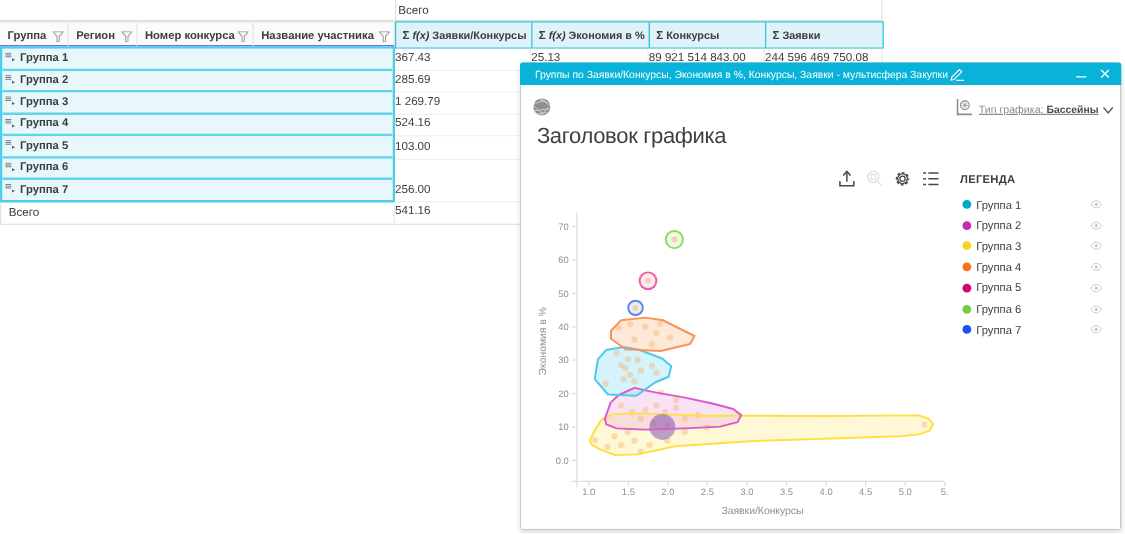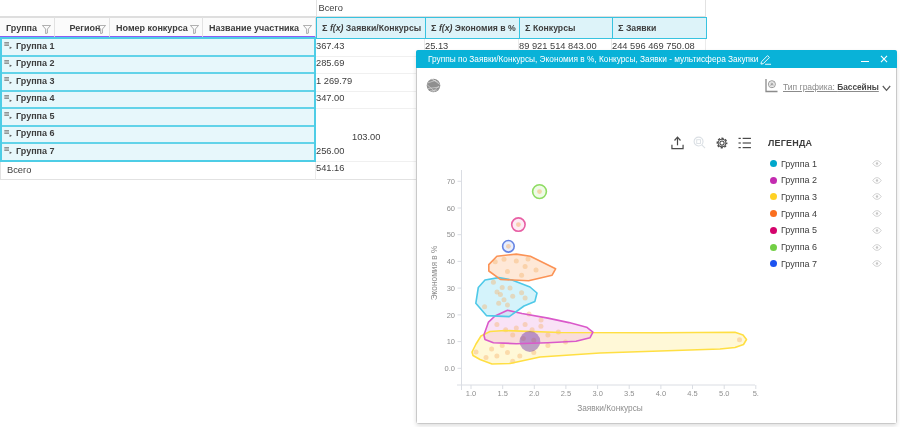--- a/index.html
+++ b/index.html
@@ -10,21 +10,21 @@
 .val{padding:1.5px 7.5px 0 0;border-right:1px solid #ebebeb;border-bottom:1px solid #f0f0f0;background:#fff;}
 .grow{background:#e7f7fb;font-weight:bold;}
 svg{display:block;}
 </style></head><body>
 <div id="root">
 <div class="c" style="left:0;top:0;width:316px;height:17px;border-bottom:1px solid #dedede;"></div>
 <div class="c" style="left:316px;top:0;width:390px;height:17px;border-bottom:1px solid #dedede;border-left:1px solid #e2e2e2;border-right:1px solid #e2e2e2;padding:2.8px 0 0 1.5px;">Всего</div>
 <div class="c hdr" style="left:0px;top:17px;width:55px;height:22px;">Группа<svg width="9" height="9" viewBox="0 0 10 10" style="position:absolute;right:3px;top:7px">
         <path d="M0.5 0.5 L9.5 0.5 L6 4.5 L6 9 L4 9.5 L4 4.5 Z" fill="none" stroke="#9a9a9a" stroke-width="0.9"></path>
       </svg></div>
-<div class="c hdr" style="left:55px;top:17px;width:55px;height:22px;text-align:center;">Регион<svg width="9" height="9" viewBox="0 0 10 10" style="position:absolute;right:3px;top:7px">
+<div class="c hdr" style="left:55px;top:17px;width:55px;height:22px;">Регион<svg width="9" height="9" viewBox="0 0 10 10" style="position:absolute;right:3px;top:7px">
         <path d="M0.5 0.5 L9.5 0.5 L6 4.5 L6 9 L4 9.5 L4 4.5 Z" fill="none" stroke="#9a9a9a" stroke-width="0.9"></path>
       </svg></div>
 <div class="c hdr" style="left:110px;top:17px;width:93px;height:22px;">Номер конкурса<svg width="9" height="9" viewBox="0 0 10 10" style="position:absolute;right:3px;top:7px">
         <path d="M0.5 0.5 L9.5 0.5 L6 4.5 L6 9 L4 9.5 L4 4.5 Z" fill="none" stroke="#9a9a9a" stroke-width="0.9"></path>
       </svg></div>
 <div class="c hdr" style="left:203px;top:17px;width:113px;height:22px;">Название участника<svg width="9" height="9" viewBox="0 0 10 10" style="position:absolute;right:3px;top:7px">
         <path d="M0.5 0.5 L9.5 0.5 L6 4.5 L6 9 L4 9.5 L4 4.5 Z" fill="none" stroke="#9a9a9a" stroke-width="0.9"></path>
       </svg></div>
 <div class="c mhdr" style="left:316px;top:17px;width:110px;height:22px;"><span style="font-size:9.2px;">Σ</span> <i>f(x)</i> Заявки/Конкурсы</div>
 <div class="c mhdr" style="left:425px;top:17px;width:95px;height:22px;"><span style="font-size:9.2px;">Σ</span> <i>f(x)</i> Экономия в %</div>
@@ -83,22 +83,22 @@
         <g stroke="#7d7d7d" stroke-width="0.9">
           <line x1="0.3" y1="0.6" x2="5" y2="0.6"></line>
           <line x1="0.3" y1="2" x2="5" y2="2"></line>
           <line x1="0.3" y1="3.4" x2="5" y2="3.4"></line>
         </g>
         <path d="M5.6 4.6 L8 5.7 L5.6 6.9 Z" fill="#5a5a5a"></path>
       </svg>Группа 7</div>
 <div class="c val" style="left:316px;top:39.0px;width:109px;height:17.55px;">367.43</div>
 <div class="c val" style="left:316px;top:56.55px;width:109px;height:17.55px;">285.69</div>
 <div class="c val" style="left:316px;top:74.1px;width:109px;height:17.55px;">1 269.79</div>
-<div class="c val" style="left:316px;top:91.65px;width:109px;height:17.55px;">347.00</div>
-<div class="c val" style="left:316px;top:130px;width:109px;height:17.55px;margin-left:36px;">103.00</div>
+<div class="c val" style="left:316px;top:91.65px;width:109px;height:17.55px;">524.16</div>
+<div class="c val" style="left:316px;top:110px;width:109px;height:17.55px;">103.00</div>
 <div class="c val" style="left:316px;top:144.3px;width:109px;height:17.55px;">256.00</div>
 <div class="c val" style="left:425px;top:39px;width:94px;height:17.55px;">25.13</div>
 <div class="c val" style="left:519px;top:39px;width:93px;height:17.55px;">89 921 514 843.00</div>
 <div class="c val" style="left:612px;top:39px;width:94px;height:17.55px;">244 596 469 750.08</div>
 <div class="c" style="left:425px;top:56.55px;width:94px;height:123.30000000000003px;background:#fff;border-right:1px solid #ebebeb;"></div>
 <div class="c" style="left:519px;top:56.55px;width:93px;height:123.30000000000003px;background:#fff;border-right:1px solid #ebebeb;"></div>
 <div class="c" style="left:612px;top:56.55px;width:94px;height:123.30000000000003px;background:#fff;border-right:1px solid #ebebeb;"></div>
 <div class="c" style="left:0;top:161.85000000000002px;width:316px;height:18px;border-bottom:1px solid #e2e2e2;border-right:1px solid #ebebeb;border-left:1px solid #e2e2e2;padding:3px 0 0 6px;">Всего</div>
 <div class="c val" style="left:316px;top:161.85000000000002px;width:109px;height:18px;border-bottom:1px solid #e2e2e2;">541.16</div>
 <div id="win" style="position:absolute;left:416px;top:49.5px;width:481px;height:374.5px;background:#fff;border:1px solid #c9c9c9;border-radius:3px;box-shadow:0 2px 4px rgba(0,0,0,0.13);">
@@ -123,20 +123,21 @@
 <svg style="position:absolute;left:0;top:2px" width="13" height="14" viewBox="0 0 13 14">
             <path d="M1 0 L1 12.5 L12.5 12.5" stroke="#8b8b8b" stroke-width="1.3" fill="none"></path>
             <circle cx="6.9" cy="5.2" r="3.5" fill="none" stroke="#8b8b8b" stroke-width="0.9"></circle>
             <path d="M4.4 5.2 L9.4 5.2 M6.9 2.7 L6.9 7.7 M5.1 3.4 L8.7 7 M8.7 3.4 L5.1 7" stroke="#8b8b8b" stroke-width="0.55"></path>
           </svg>
 <span style="position:absolute;left:18px;top:5px;text-decoration:underline;">Тип графика: <b style="color:#4a4a4a;font-size:8.3px;">Бассейны</b></span>
 <svg style="position:absolute;left:117px;top:8px" width="9" height="7" viewBox="0 0 9 7">
             <path d="M0.8 1 L4.5 5.3 L8.2 1" stroke="#5a5a5a" stroke-width="1.2" fill="none"></path>
           </svg>
 </div>
+<div style="position:absolute;left:12.5px;top:30px;font-size:17.6px;letter-spacing:-0.25px;color:#3f3f3f;">Заголовок графика</div>
 <svg style="position:absolute;left:254px;top:68px" width="13" height="14" viewBox="0 0 14 15">
 <g fill="none" stroke="#4a4a4a" stroke-width="1.3">
             <path d="M1 9.5 L1 13.5 L13 13.5 L13 9.5"></path>
             <path d="M7 10 L7 2"></path>
             <path d="M3.8 4.8 L7 1.2 L10.2 4.8"></path>
           </g>
         </svg>
 <svg style="position:absolute;left:276px;top:68px" width="13" height="13" viewBox="0 0 14 14">
 <g fill="none" stroke="#dadfe4" stroke-width="1.2">
             <circle cx="6" cy="6" r="4.8"></circle>

